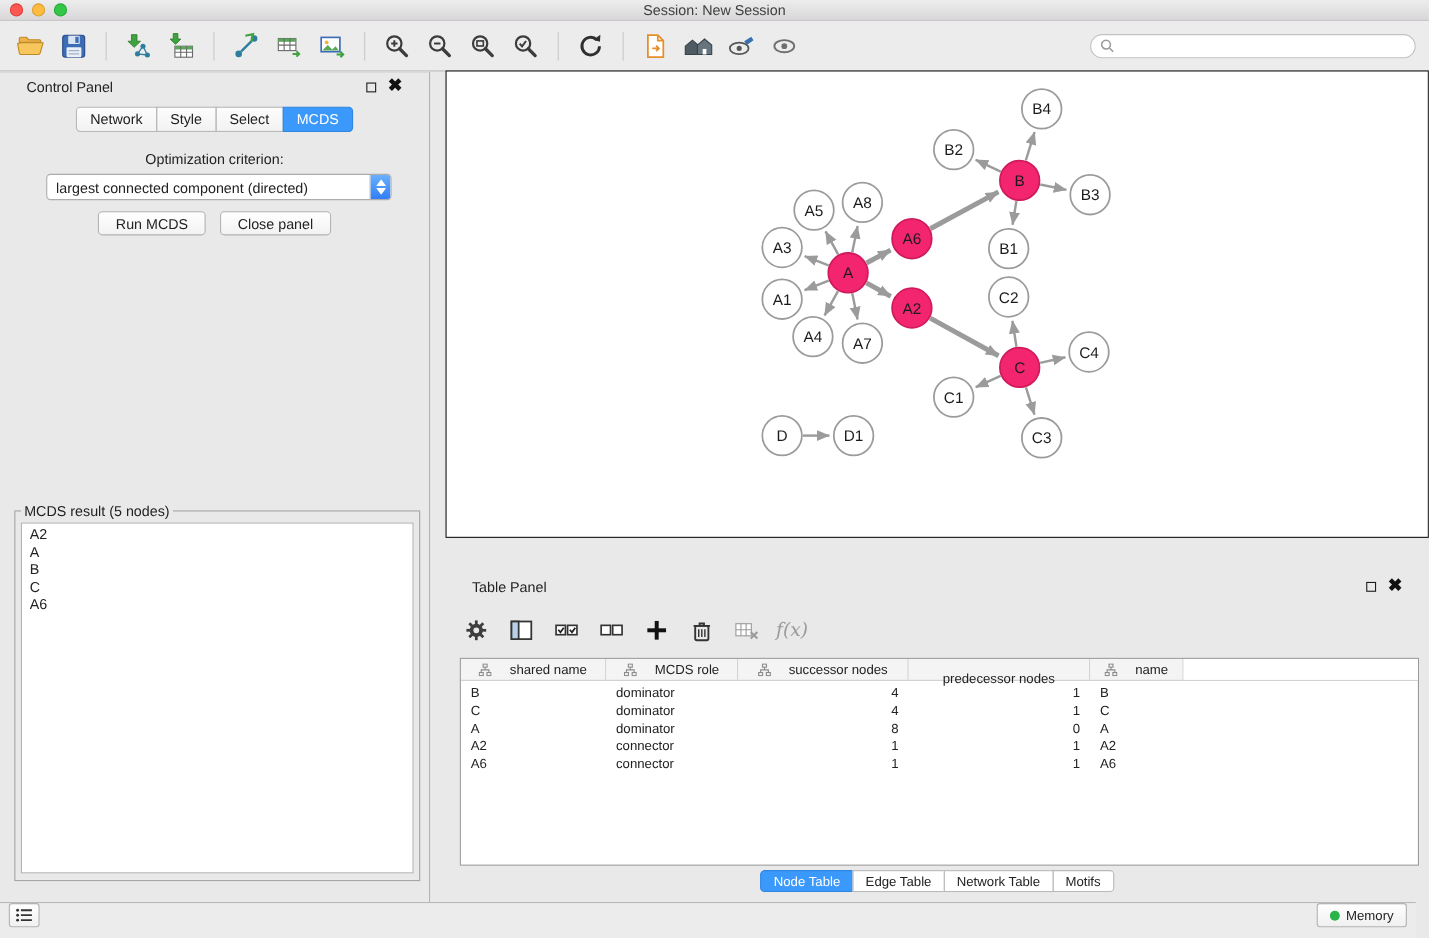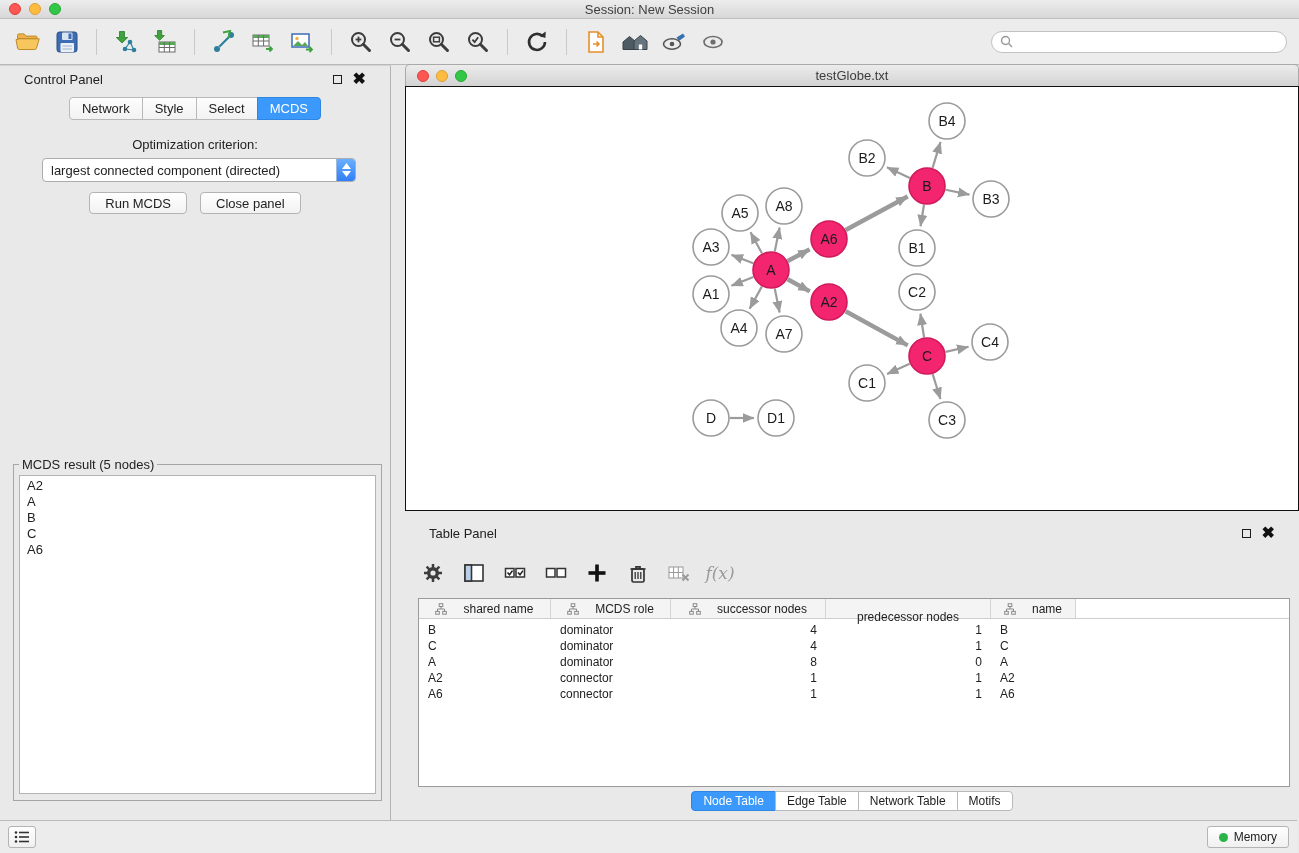--- a/index.html
+++ b/index.html
@@ -62,21 +62,21 @@
   .th{display:flex;align-items:center;justify-content:center;gap:16px;border-right:1px solid #d4d4d4;height:100%}
   .th.filler{flex:1;background:#fff;border-right:none}
   .t-body{padding-top:3px}
   .tr{display:flex;height:16px;font-size:12px;align-items:center}
   .td{padding:0 9px;white-space:nowrap;overflow:hidden}
   .tp-tabs{position:absolute;top:271px;left:0;width:100%;display:flex;justify-content:center}
   .tp-tabs .tab{font-size:12px;padding:2px 11px;background:#fff}
   .tp-tabs .tab.active{background:#3b99fc;color:#fff}
 
   
-  #statusbar{position:absolute;left:0;right:2px;bottom:0;height:33px;background:#ececec;border-top:1px solid #b9b9b9;display:flex;align-items:center;padding:0 8px}
+  #statusbar{position:absolute;left:0;right:12px;bottom:0;height:33px;background:#ececec;border-top:1px solid #b9b9b9;display:flex;padding:0 8px}
   .list-btn{width:28px;height:22px;border:1px solid #b4b4b4;border-radius:3px;background:linear-gradient(#fff,#f0f0f0);display:flex;align-items:center;justify-content:center}
   .memory-btn{margin-left:auto;height:22px;padding:0 11px;border:1px solid #b4b4b4;border-radius:3px;background:linear-gradient(#fff,#f0f0f0);display:flex;align-items:center;gap:6px;font-size:12px}
   .memory-dot{width:9px;height:9px;border-radius:50%;background:#28b446}
 </style>
 </head>
 <body>
 
 <div id="titlebar">
   <div class="traffic">
     <span class="tl red"></span>
@@ -260,28 +260,20 @@
         <div class="mcds-item">A2</div>
         <div class="mcds-item">A</div>
         <div class="mcds-item">B</div>
         <div class="mcds-item">C</div>
         <div class="mcds-item">A6</div>
       </div>
   </fieldset>
 </div>
 
 <div id="network-window">
-  <div class="nw-titlebar">
-    <div class="nw-traffic">
-      <span class="tl red"></span>
-      <span class="tl yellow"></span>
-      <span class="tl green"></span>
-    </div>
-    <span>testGlobe.txt</span>
-  </div>
   <div class="nw-canvas">
     <svg id="graph-svg" width="892" height="423" viewBox="0 0 892 423">
       <defs>
         <marker id="arrow" markerUnits="userSpaceOnUse" markerWidth="13" markerHeight="11" refX="11.5" refY="5" orient="auto">
           <path d="M0 0 L12 5 L0 10 z" fill="#9b9b9b"></path>
         </marker>
       </defs>
       <g id="graph-edges">
           <line x1="355.9223330087103" y1="166.3088058547254" x2="344.51098283201964" y2="145.32664585242324" stroke="#9b9b9b" stroke-width="2.2" marker-end="url(#arrow)"></line>
           <line x1="368.782138561512" y1="164.38024092794097" x2="373.6206816656177" y2="140.55972103080518" stroke="#9b9b9b" stroke-width="2.2" marker-end="url(#arrow)"></line>

